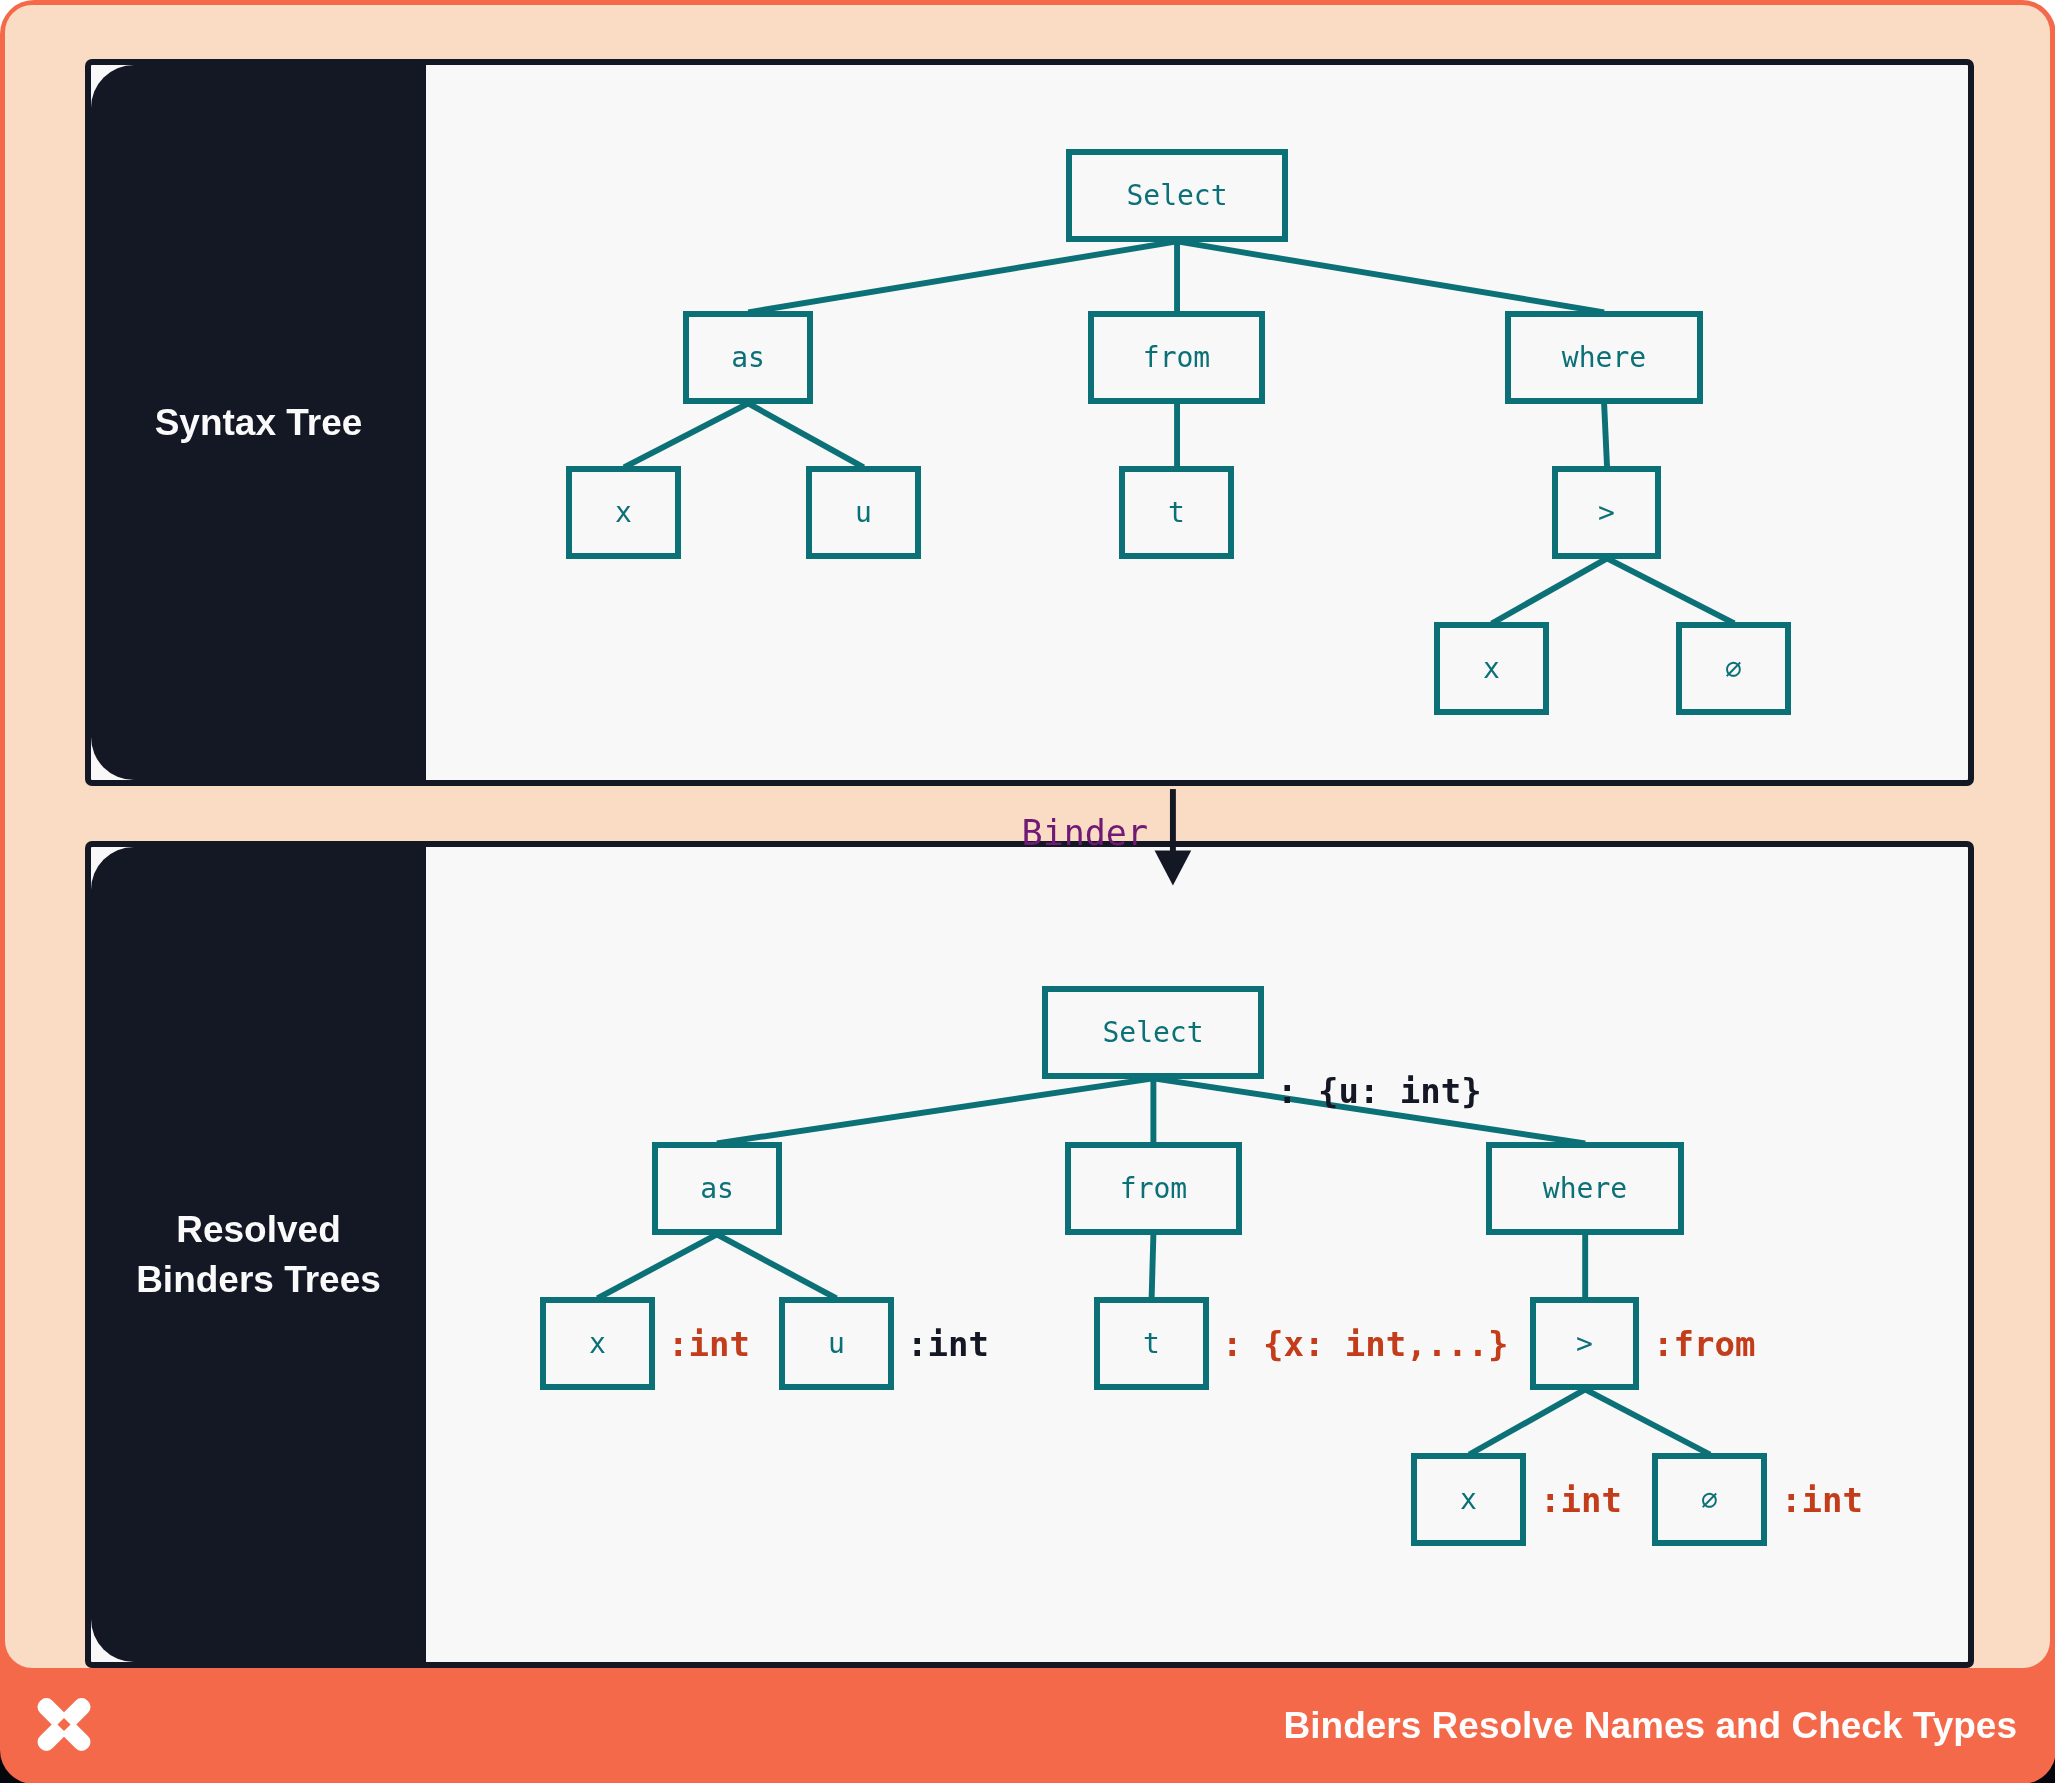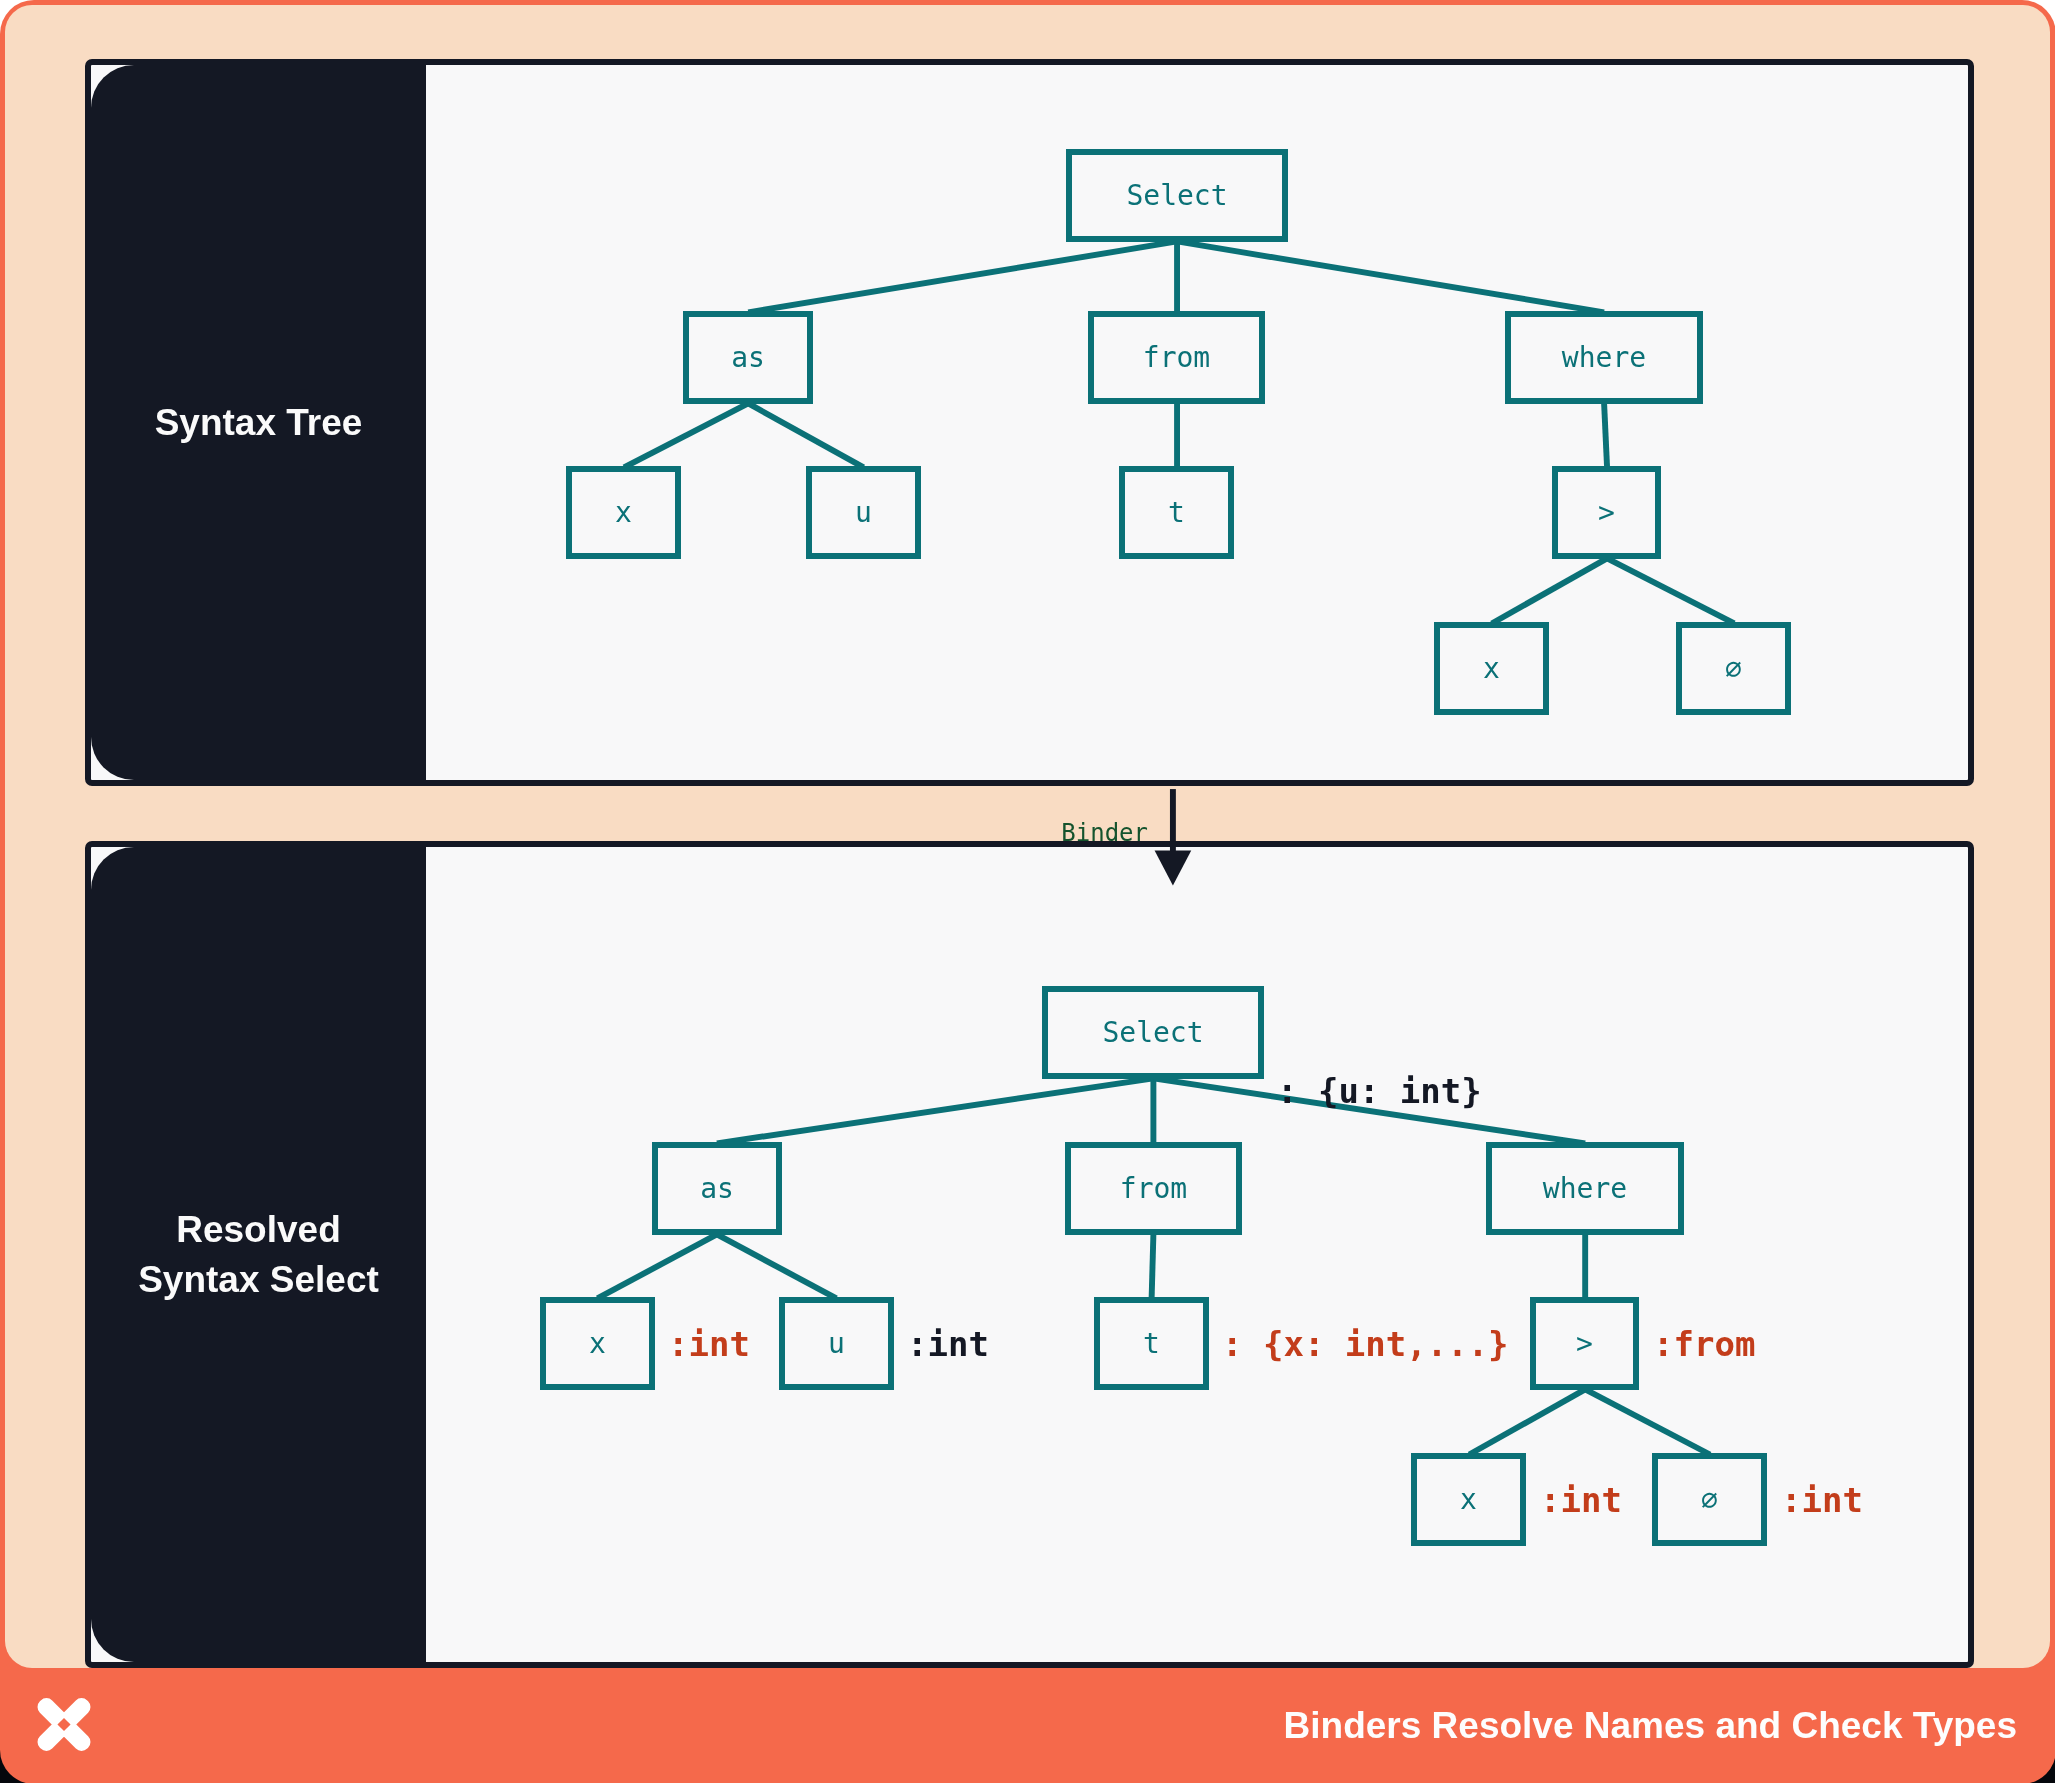--- a/index.html
+++ b/index.html
@@ -18,42 +18,42 @@
   .sidebar-label{color:#FAFAFA;font-weight:bold;font-size:37px;line-height:50px;text-align:center;white-space:nowrap;}
   .edges{position:absolute;inset:0;width:2056px;height:1784px;pointer-events:none;}
   .node{position:absolute;background:#F8F8F9;border:6.5px solid #0B7177;box-sizing:border-box;
     display:flex;align-items:center;justify-content:center;
     font-family:"DejaVu Sans Mono",monospace;font-size:28px;color:#0B7177;white-space:nowrap;}
   .annotation{position:absolute;display:flex;align-items:center;
     font-family:"DejaVu Sans Mono",monospace;font-weight:bold;font-size:34px;white-space:nowrap;}
   .annotation.red{color:#C33D1B;}
   .annotation.navy{color:#141824;}
   .binder-label{position:absolute;right:908px;top:811px;height:43px;display:flex;align-items:center;
-    font-family:"DejaVu Sans Mono",monospace;font-size:24px;color:#14532d;}
+    font-family:"DejaVu Sans Mono",monospace;font-size:35px;color:#701a75;}
   .footer{position:absolute;left:0;right:0;top:1668px;height:115px;display:flex;align-items:center;}
   .footer-title{position:absolute;right:39px;top:0;height:115px;display:flex;align-items:center;
     color:#FDFDFD;font-weight:bold;font-size:37px;white-space:nowrap;}
   .logo{position:absolute;left:33px;top:1693px;width:62px;height:63px;}
 </style>
 </head>
 <body>
 
 <div class="slide"></div>
 <div class="peach"></div>
 
 <div class="card card-top">
   <div class="sidebar">
     <div class="sidebar-label">Syntax Tree</div>
   </div>
 </div>
 
 <div class="card card-bottom">
   <div class="sidebar">
     <div class="sidebar-label">Resolved</div>
-    <div class="sidebar-label">Syntax Select</div>
+    <div class="sidebar-label">Binders Trees</div>
   </div>
 </div>
 
 <svg class="edges" viewBox="0 0 3476 3016" xmlns="http://www.w3.org/2000/svg">
   <g id="edge-layer" stroke="#0B7177" stroke-width="10">
       <line x1="1990" y1="408" x2="1265" y2="528"></line>
       <line x1="1990" y1="408" x2="1990" y2="528"></line>
       <line x1="1990" y1="408" x2="2712" y2="528"></line>
       <line x1="1265" y1="682" x2="1055" y2="790"></line>
       <line x1="1265" y1="682" x2="1460" y2="790"></line>

